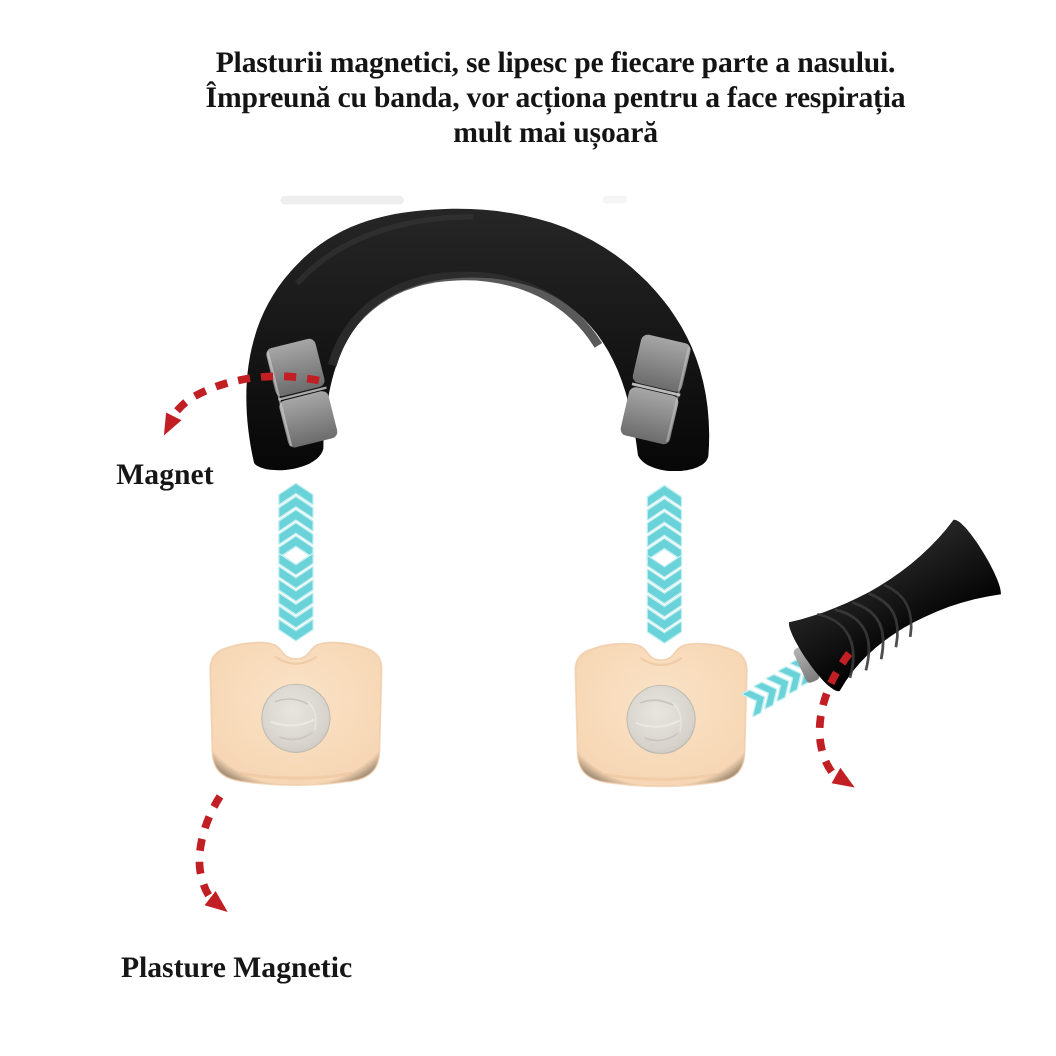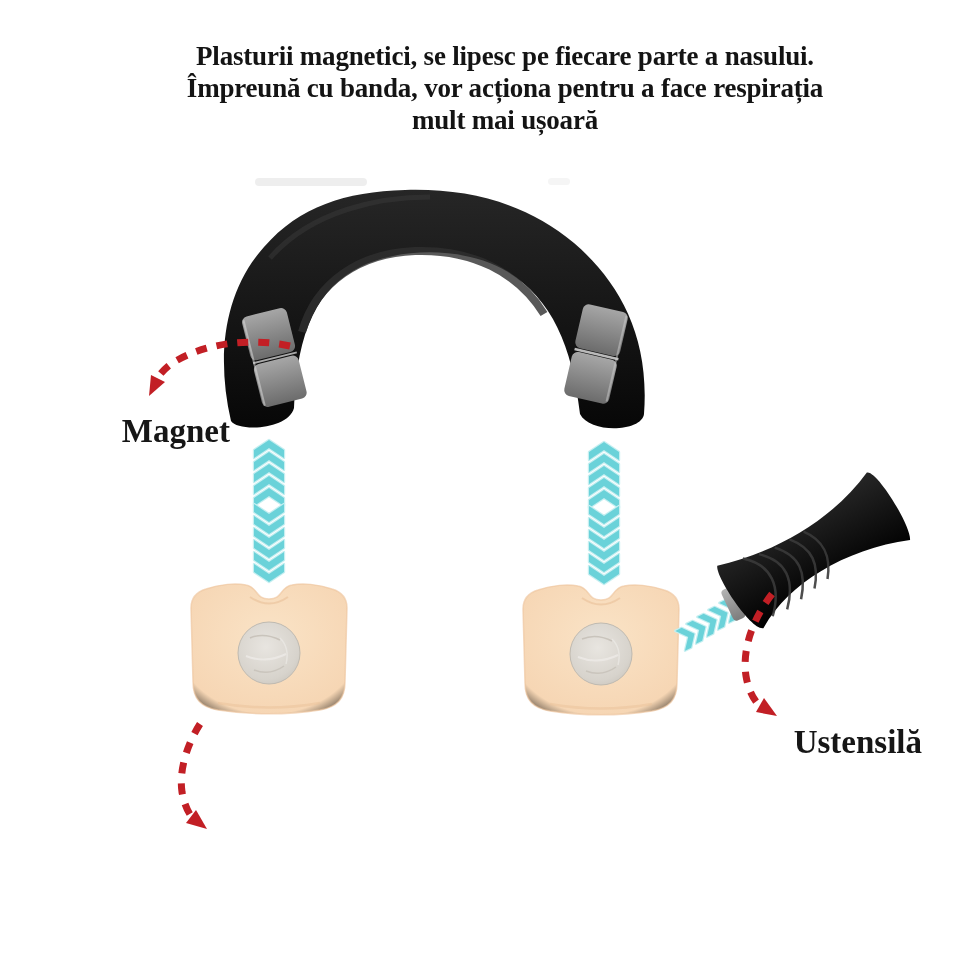--- a/index.html
+++ b/index.html
@@ -19,21 +19,21 @@
   body{background:var(--background);font-family:"Liberation Serif","DejaVu Serif",serif;}
   .canvas{position:relative;width:960px;height:960px;background:var(--background);overflow:hidden;}
   .canvas svg{position:absolute;left:0;top:0;}
   .title{
     position:absolute;left:25px;top:40px;width:960px;
     text-align:center;font-weight:bold;font-size:27px;line-height:32px;
     color:var(--title-text);letter-spacing:-0.2px;
   }
   .callout{
     position:absolute;font-weight:bold;color:var(--label-text);
-    font-size:33px;line-height:36px;text-align:right;
+    font-size:27px;line-height:36px;text-align:center;
   }
   .callout.magnet{left:70px;top:413px;width:160px;}
   .callout.patch{left:65px;top:861px;width:300px;}
   .callout.tool{left:662px;top:724px;width:260px;}
   .chev{fill:var(--chevron-teal);stroke:var(--chevron-light);stroke-width:2.4px;stroke-linejoin:round;paint-order:stroke;}
   .reddash{fill:none;stroke:var(--arrow-red);stroke-width:7px;stroke-dasharray:11 10;stroke-linecap:butt;}
   .redhead{fill:var(--arrow-red);}
 </style>
 </head>
 <body>
@@ -196,16 +196,16 @@
       <polygon class="redhead" points="777,716 756,712 764,698"></polygon>
     </g>
 
     <g>
       <path class="reddash" d="M 200 724 C 186 746, 179 772, 182 792 C 184 803, 187 810, 191 816"></path>
       <polygon class="redhead" points="207,829 186,823 196,810"></polygon>
     </g>
   </svg>
 
   <div class="callout magnet">Magnet</div>
+  <div class="callout patch">Plasture Magnetic</div>
   <div class="callout tool">
-    <div>Ustensilă</div>
   </div>
 </div>
 
 </body></html>

